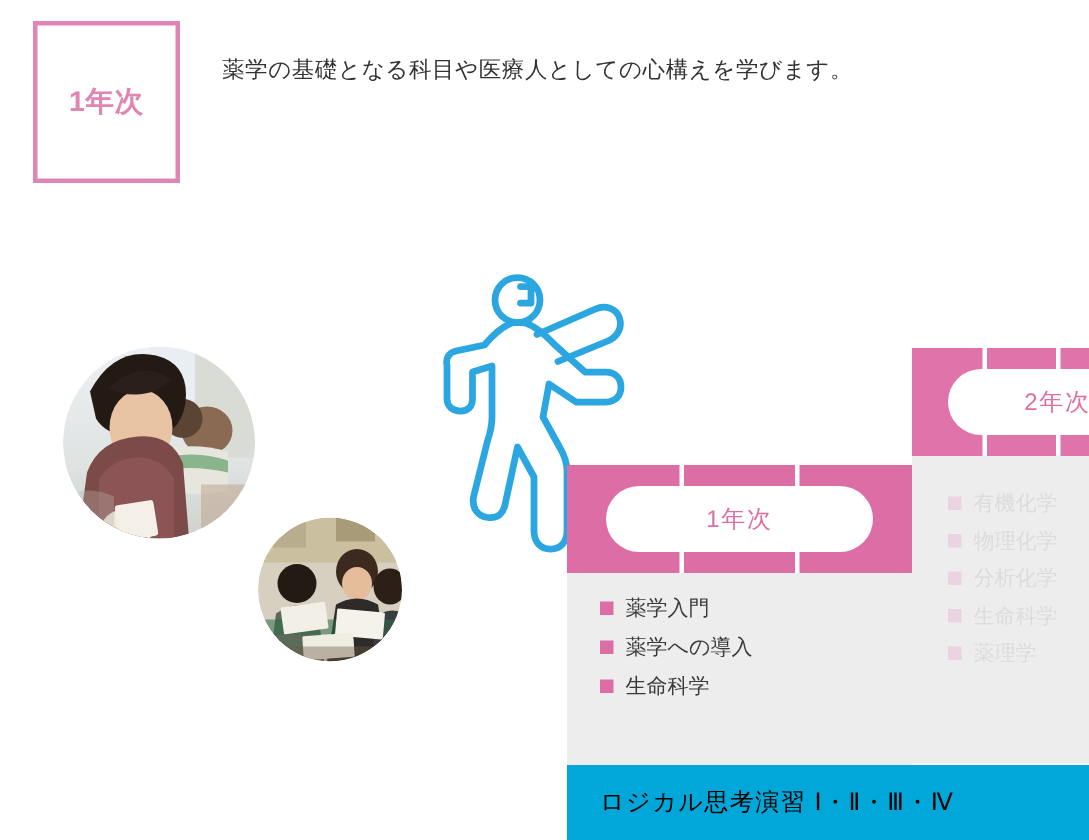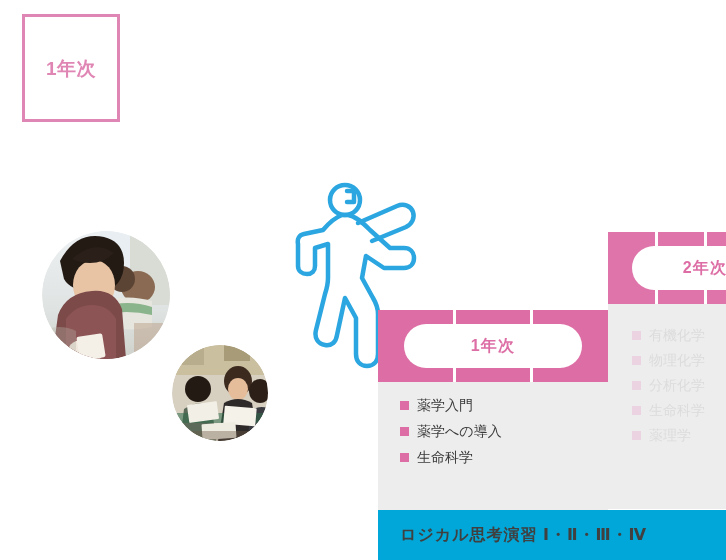--- a/index.html
+++ b/index.html
@@ -143,21 +143,21 @@
     align-items: center;
     justify-content: center;
   }
   .card-year1 .card-pill {
     left: 26px;
     right: 26px;
   }
   .card-pill-label {
     color: #dd6ea5;
     font-size: 16px;
-    font-weight: 700;
+    font-weight: 400;
     letter-spacing: 1.2px;
     white-space: nowrap;
   }
 
   .card-list {
     background: #ededed;
     padding: 16px 0 18px 22px;
     box-sizing: border-box;
   }
   .card-year1 .card-list { height: 151px; }
@@ -200,37 +200,38 @@
     width: 348px;
     height: 50px;
     background: #00a7d8;
     display: flex;
     align-items: center;
     padding-left: 22px;
     box-sizing: border-box;
     z-index: 4;
   }
   .blue-bar-label {
-    color: #404040;
+    color: #000000;
     font-size: 16px;
-    font-weight: 700;
+    font-weight: 400;
     letter-spacing: 1px;
     white-space: nowrap;
   }
 </style>
 </head>
 <body>
 
 <div id="stage">
 
   <div class="year-badge">
     <span class="year-badge-label">1年次</span>
   </div>
 
   <div class="header-text">
+    <p class="header-subtitle">薬学の基礎となる科目や医療人としての心構えを学びます。</p>
   </div>
 
   <div class="photo photo-large">
     <svg viewBox="0 0 128 128" xmlns="http://www.w3.org/2000/svg" aria-hidden="true">
       <defs>
         <clipPath id="clipL">
             <circle cx="64" cy="64" r="64"></circle>
           </clipPath>
         <linearGradient id="bgL" x1="0" y1="0" x2="0" y2="1">
           <stop offset="0%" stop-color="#eef1f3"></stop>

